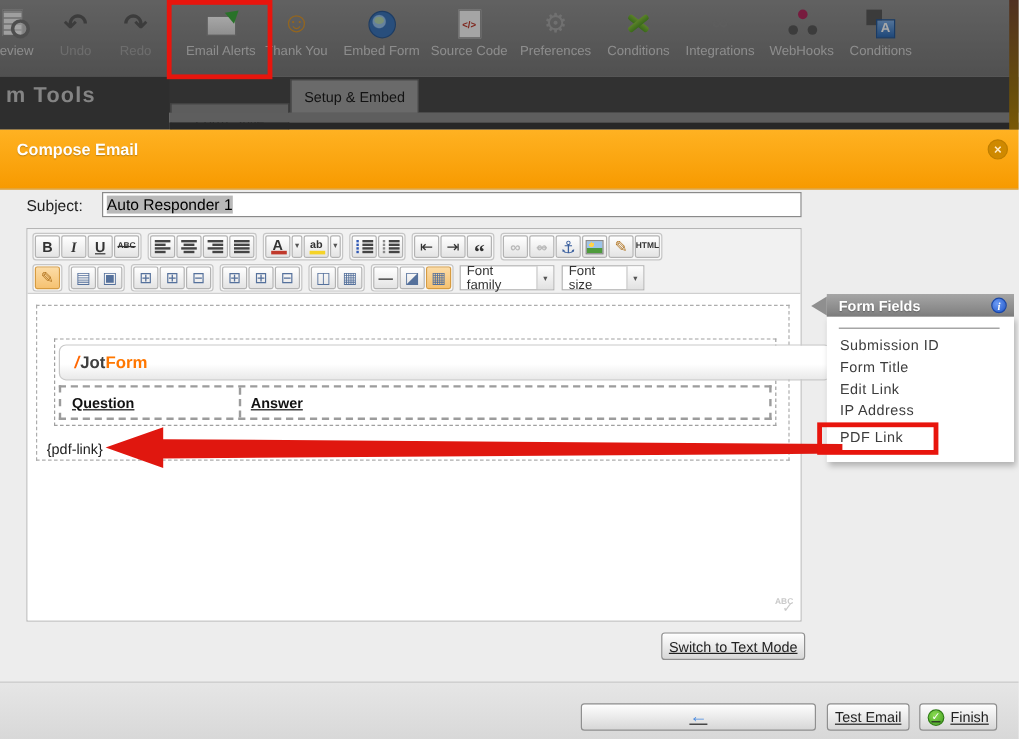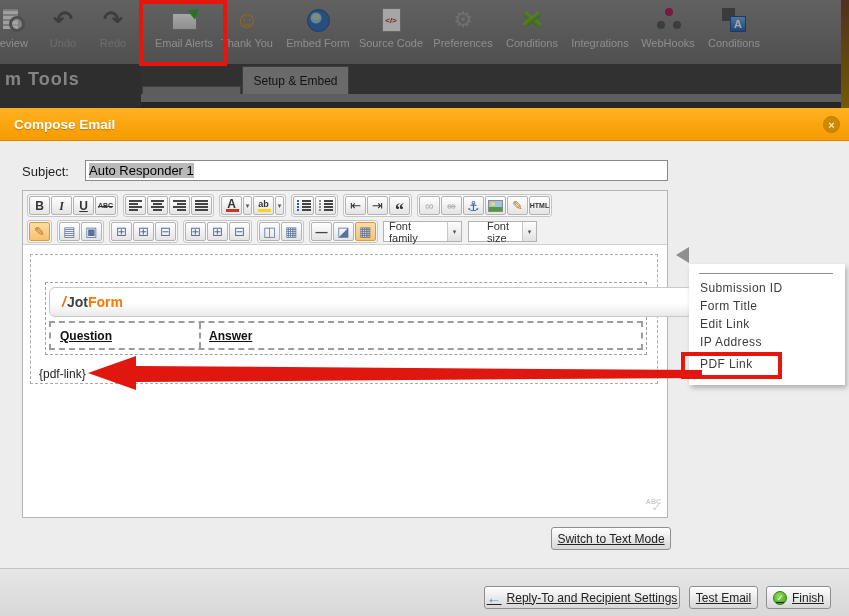--- a/index.html
+++ b/index.html
@@ -63,21 +63,21 @@
   .tab-0{left:142px;width:99px;background:#8e8e8e;color:#2e2e2e;margin-top:20px;}
   .tab-1{left:242px;width:107px;background:#a2a2a2;color:#1c1c1c;}
   .side-strip{position:absolute;left:841px;top:0;width:8px;height:108px;
      background:linear-gradient(#7a4a33,#9c7612 70%,#b8860b);}
   .dim-overlay{position:absolute;left:0;top:0;width:849px;height:108px;background:rgba(0,0,0,.34);z-index:20;}
   .redbox{position:absolute;border:4px solid #e8150d;z-index:30;}
   .redbox-1{left:139px;top:0;width:88px;height:66px;}
   .redbox-2{left:681px;top:352px;width:101px;height:27px;z-index:26;}
 
   
-  .mhead{position:absolute;left:0;top:108px;width:849px;height:33px;
+  .mhead{position:absolute;left:0;top:108px;width:849px;height:50px;
      background:linear-gradient(#ffb222,#f79a00);border-bottom:1px solid #db8a00;z-index:10;}
   .mtitle{position:absolute;left:14px;top:0;line-height:33px;color:#fff;font-weight:bold;font-size:13.5px;
      text-shadow:0 1px 1px rgba(0,0,0,.25);}
   .mclose{position:absolute;right:9px;top:8px;width:17px;height:17px;border-radius:50%;
      background:#cf8900;border:1px solid #bf7e00;color:#ffe9c2;font-size:11px;font-weight:bold;
      display:flex;align-items:center;justify-content:center;cursor:pointer;}
   .mbody{position:absolute;left:0;top:141px;width:849px;height:475px;background:#ededed;}
 
   .subj-label{position:absolute;left:22px;top:164px;font-size:13px;color:#222;}
   .subj-input{position:absolute;left:85px;top:160px;width:583px;height:21px;background:#fff;
@@ -139,21 +139,21 @@
   .g-pen{color:#b0731f !important;font-size:13px !important;}
   .g-html{font-size:7px !important;font-weight:bold;color:#2b5fb4;}
   .g-tbl{color:#55719c !important;font-size:13px !important;}
   .g-hr{color:#444 !important;font-weight:bold;}
   .dd{height:21px;border:1px solid #b3b3b3;background:#fff;display:flex;align-items:center;
       margin-right:6px;cursor:pointer;}
   .dd-label{flex:1;font-size:11px;color:#333;padding:0 5px;}
   .dd-arr{width:14px;height:100%;border-left:1px solid #c6c6c6;background:linear-gradient(#fdfdfd,#e2e2e2);
       display:flex;align-items:center;justify-content:center;font-size:7px;color:#555;}
   .dd-family{width:79px;}
-  .dd-size{width:69px;padding-left:13px;}
+  .dd-size{width:69px;}
 
   
   .canvas{position:absolute;left:0;top:54px;width:644px;height:272px;background:#fff;}
   .outer-dash{position:absolute;left:7px;top:9px;width:628px;height:130px;border:1px dashed #adadad;}
   .wrap-dash{position:absolute;left:14px;top:27px;width:602px;height:73px;border:1px dashed #a0a0a0;}
   .logo-box{position:absolute;left:3px;top:4px;width:644px;height:30px;border:1px solid #c9c9c9;
      border-radius:6px;background:linear-gradient(#fff 55%,#e9e9e9);}
   .logo{position:absolute;left:12px;top:0;line-height:29px;font-size:14px;font-weight:bold;}
   .logo .l-slash{color:#ff6600;font-style:italic;margin-right:1px;}
   .logo .l-jot{color:#3f3f3f;}
@@ -480,36 +480,39 @@
         <span class="s2">✓</span>
       </span>
     </div>
   </div>
 
   <svg class="arrow-svg" width="622" height="44" viewBox="0 0 622 44">
     <polygon points="4,21 52,4 52,14 618,18 618,26 52,30 52,38" fill="#e0170f"></polygon>
   </svg>
 
   <div class="ff-pointer"></div>
+  <div class="ff-head">
+    <span class="ff-title">Form Fields</span>
+    <span class="ff-info">i</span>
+  </div>
   <div class="ff-body">
     <div class="ff-hr"></div>
   </div>
   <span class="ff-item ffi-0" style="left:700px;top:281px;position:absolute;">Submission ID</span>
   <span class="ff-item ffi-1" style="left:700px;top:299px;position:absolute;">Form Title</span>
   <span class="ff-item ffi-2" style="left:700px;top:317px;position:absolute;">Edit Link</span>
   <span class="ff-item ffi-3" style="left:700px;top:335px;position:absolute;">IP Address</span>
   <span class="ff-item ffi-4" style="left:700px;top:357px;position:absolute;">PDF Link</span>
   <div class="redbox redbox-2"></div>
 
   <div class="btn btn-switch">Switch to Text Mode</div>
   <div class="fdivider"></div>
   <div class="fband"></div>
   <div class="btn btn-reply">
     <span class="arr-blue">←</span>
-    <span>Reply-To and Recipient Settings</span>
   </div>
   <div class="btn btn-test">Test Email</div>
   <div class="btn btn-finish">
     <span class="chk-green">✓</span>
     <span>Finish</span>
   </div>
 
 </div>
 
 </body></html>

